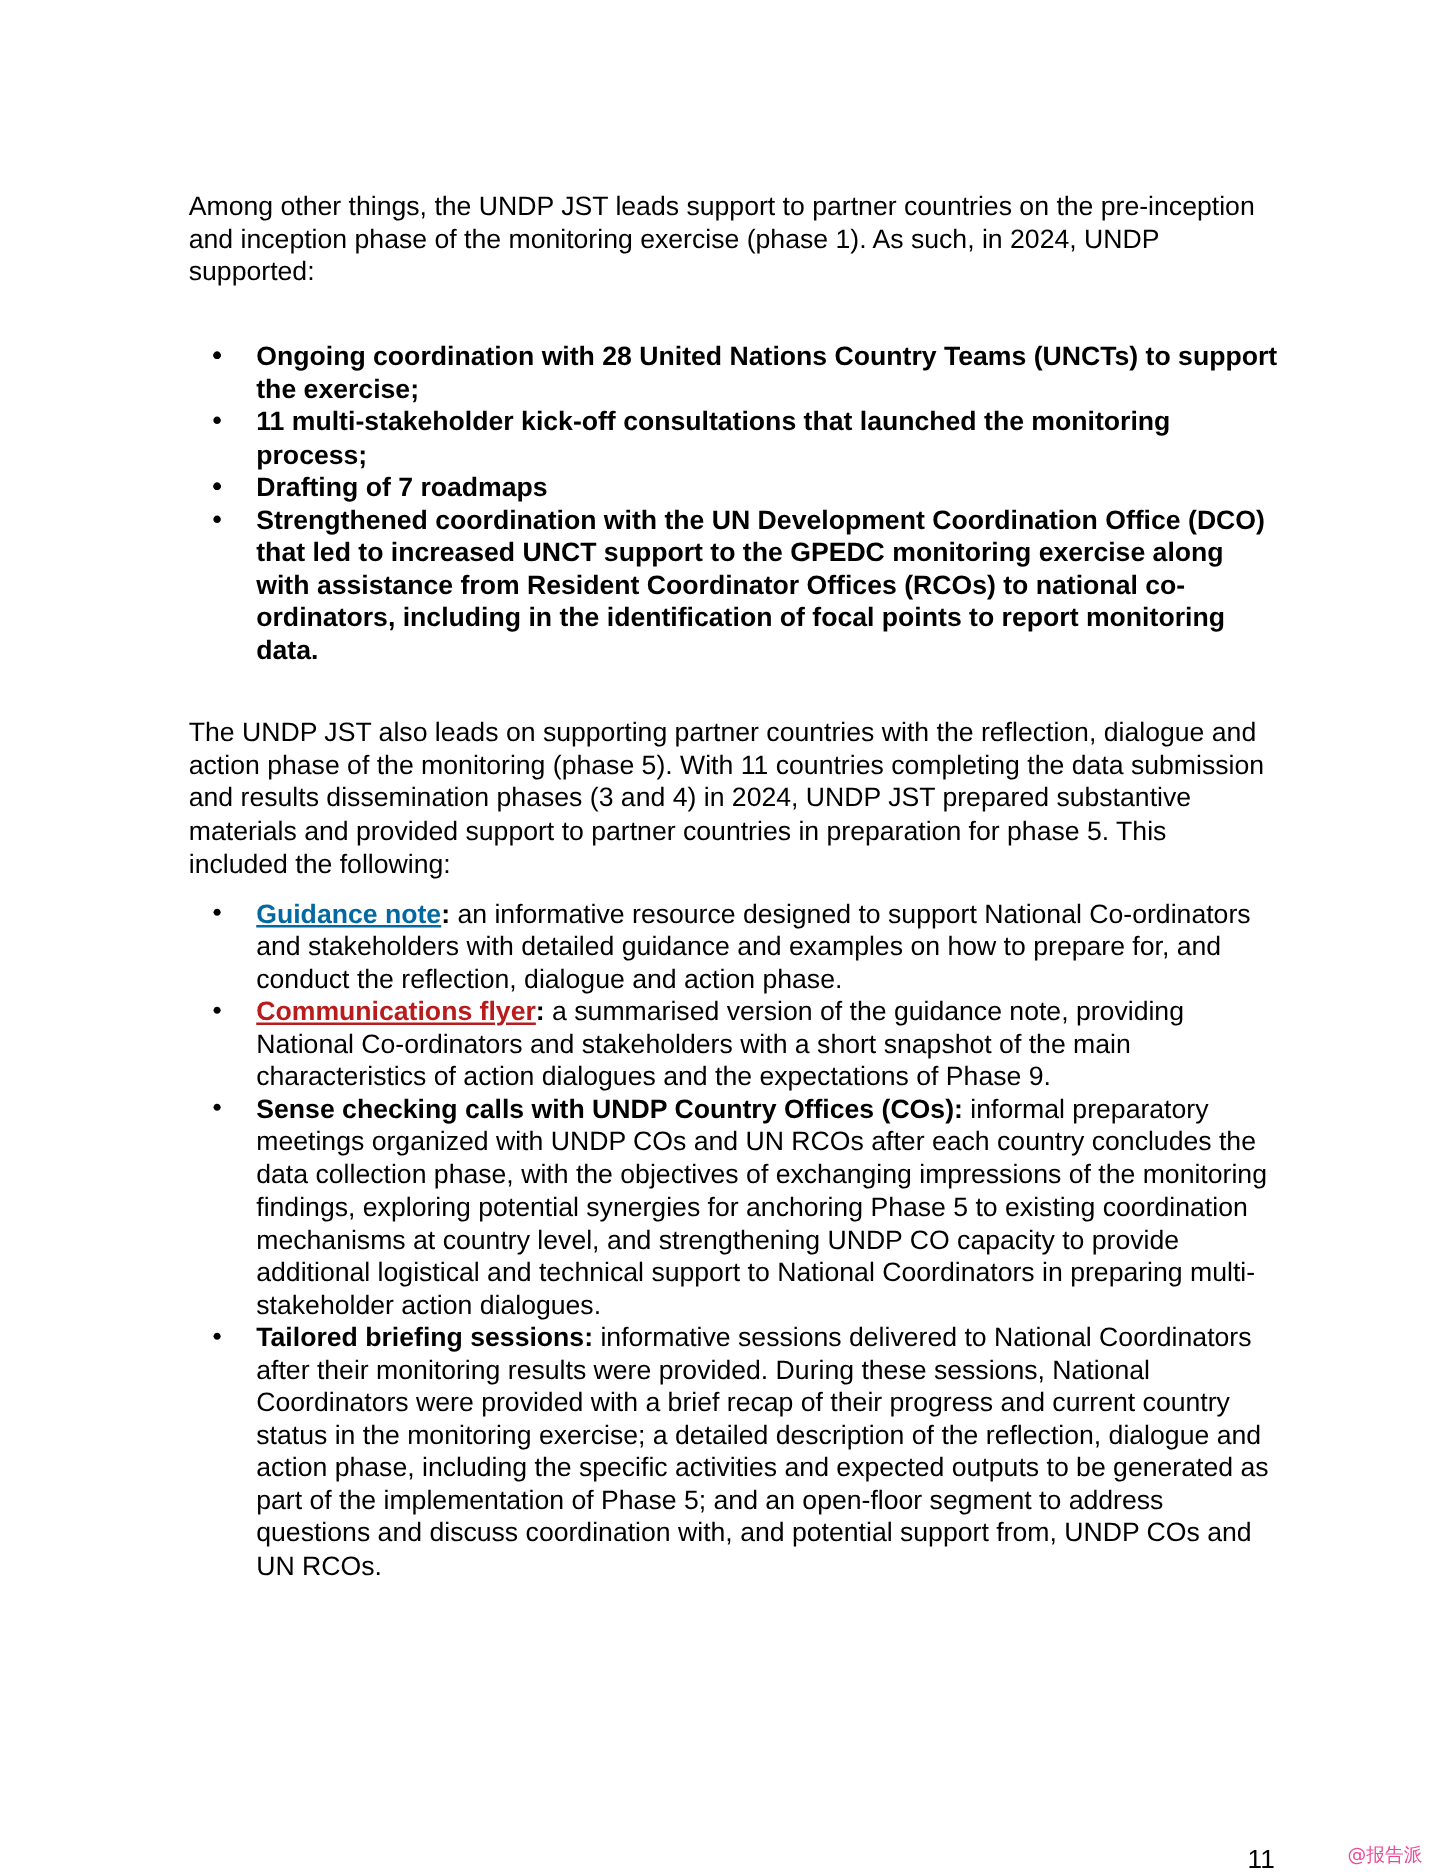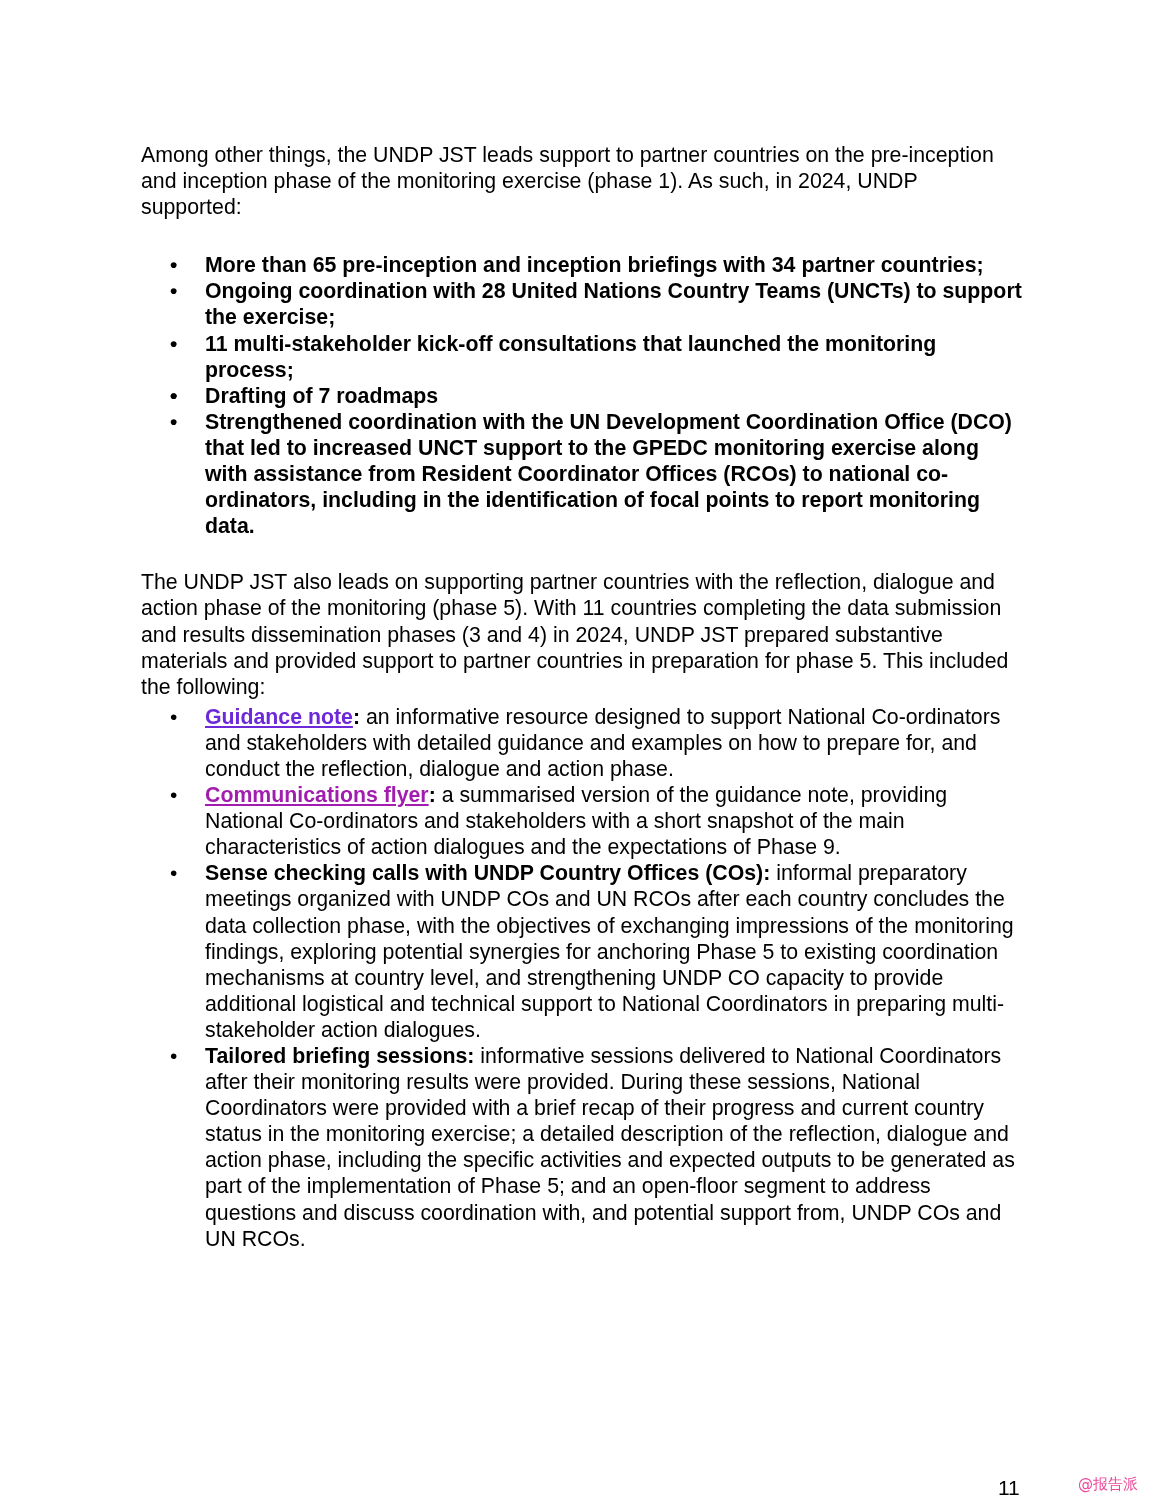--- a/index.html
+++ b/index.html
@@ -17,21 +17,21 @@
     }
     .page {
       position: absolute;
       left: 137px;
       top: 138px;
       width: 890px;
       font-size: 21.3px;
       line-height: 26.1px;
     }
     p.para {
-      margin: 4px;
+      margin: 14px;
     }
     ul.bullets {
       list-style: none;
       margin: 0;
       padding: 0;
     }
     ul.bullets li {
       position: relative;
       padding-left: 68px;
     }
@@ -68,38 +68,38 @@
   </style>
 </head>
 <body>
 
 <div class="page">
   <p class="para">Among other things, the UNDP JST leads support to partner countries on the pre-inception and inception phase of the monitoring exercise (phase 1). As such, in 2024, UNDP supported:</p>
 
   <div class="gap1"></div>
 
   <ul class="bullets bold-list">
-    <li><span class="bullet">•</span><span>More than 65 pre-inception and inception briefings with 34 partner countries;</span></li>
+    <li><span class="bullet">•</span></li>
     <li><span class="bullet">•</span><span>Ongoing coordination with 28 United Nations Country Teams (UNCTs) to support the exercise;</span></li>
     <li><span class="bullet">•</span><span>11 multi-stakeholder kick-off consultations that launched the monitoring process;</span></li>
     <li><span class="bullet">•</span></li>
     <li><span class="bullet">•</span><span>Drafting of 7 roadmaps</span></li>
     <li><span class="bullet">•</span><span>Strengthened coordination with the UN Development Coordination Office (DCO) that led to increased UNCT support to the GPEDC monitoring exercise along with assistance from Resident Coordinator Offices (RCOs) to national co-ordinators, including in the identification of focal points to report monitoring data.</span></li>
   </ul>
 
   <div class="gap2"></div>
 
   <p class="para">The UNDP JST also leads on supporting partner countries with the reflection, dialogue and action phase of the monitoring (phase 5). With 11 countries completing the data submission and results dissemination phases (3 and 4) in 2024, UNDP JST prepared substantive materials and provided support to partner countries in preparation for phase 5. This included the following:</p>
 
   <ul class="bullets">
     <li>
-      <span class="bullet">•</span><a class="doc-link" href="#" style="color: #6d28d9;">Guidance note</a><span class="b">:</span><span> an informative resource designed to support National Co-ordinators and stakeholders with detailed guidance and examples on how to prepare for, and conduct the reflection, dialogue and action phase.</span>
+      <span class="bullet">•</span><a class="doc-link" href="#" style="color: #0369a1;">Guidance note</a><span class="b">:</span><span> an informative resource designed to support National Co-ordinators and stakeholders with detailed guidance and examples on how to prepare for, and conduct the reflection, dialogue and action phase.</span>
     </li>
     <li>
-      <span class="bullet">•</span><a class="doc-link" href="#" style="color: #a21caf;">Communications flyer</a><span class="b">:</span><span> a summarised version of the guidance note, providing National Co-ordinators and stakeholders with a short snapshot of the main characteristics of action dialogues and the expectations of Phase 9.</span>
+      <span class="bullet">•</span><a class="doc-link" href="#" style="color: #b91c1c;">Communications flyer</a><span class="b">:</span><span> a summarised version of the guidance note, providing National Co-ordinators and stakeholders with a short snapshot of the main characteristics of action dialogues and the expectations of Phase 9.</span>
     </li>
     <li>
       <span class="bullet">•</span><span class="b">Sense checking calls with UNDP Country Offices (COs):</span><span> informal preparatory meetings organized with UNDP COs and UN RCOs after each country concludes the data collection phase, with the objectives of exchanging impressions of the monitoring findings, exploring potential synergies for anchoring Phase 5 to existing coordination mechanisms at country level, and strengthening UNDP CO capacity to provide additional logistical and technical support to National Coordinators in preparing multi-stakeholder action dialogues.</span>
     </li>
     <li>
       <span class="bullet">•</span><span class="b">Tailored briefing sessions:</span><span> informative sessions delivered to National Coordinators after their monitoring results were provided. During these sessions, National Coordinators were provided with a brief recap of their progress and current country status in the monitoring exercise; a detailed description of the reflection, dialogue and action phase, including the specific activities and expected outputs to be generated as part of the implementation of Phase 5; and an open-floor segment to address questions and discuss coordination with, and potential support from, UNDP COs and UN RCOs.</span>
     </li>
   </ul>
 </div>
 

